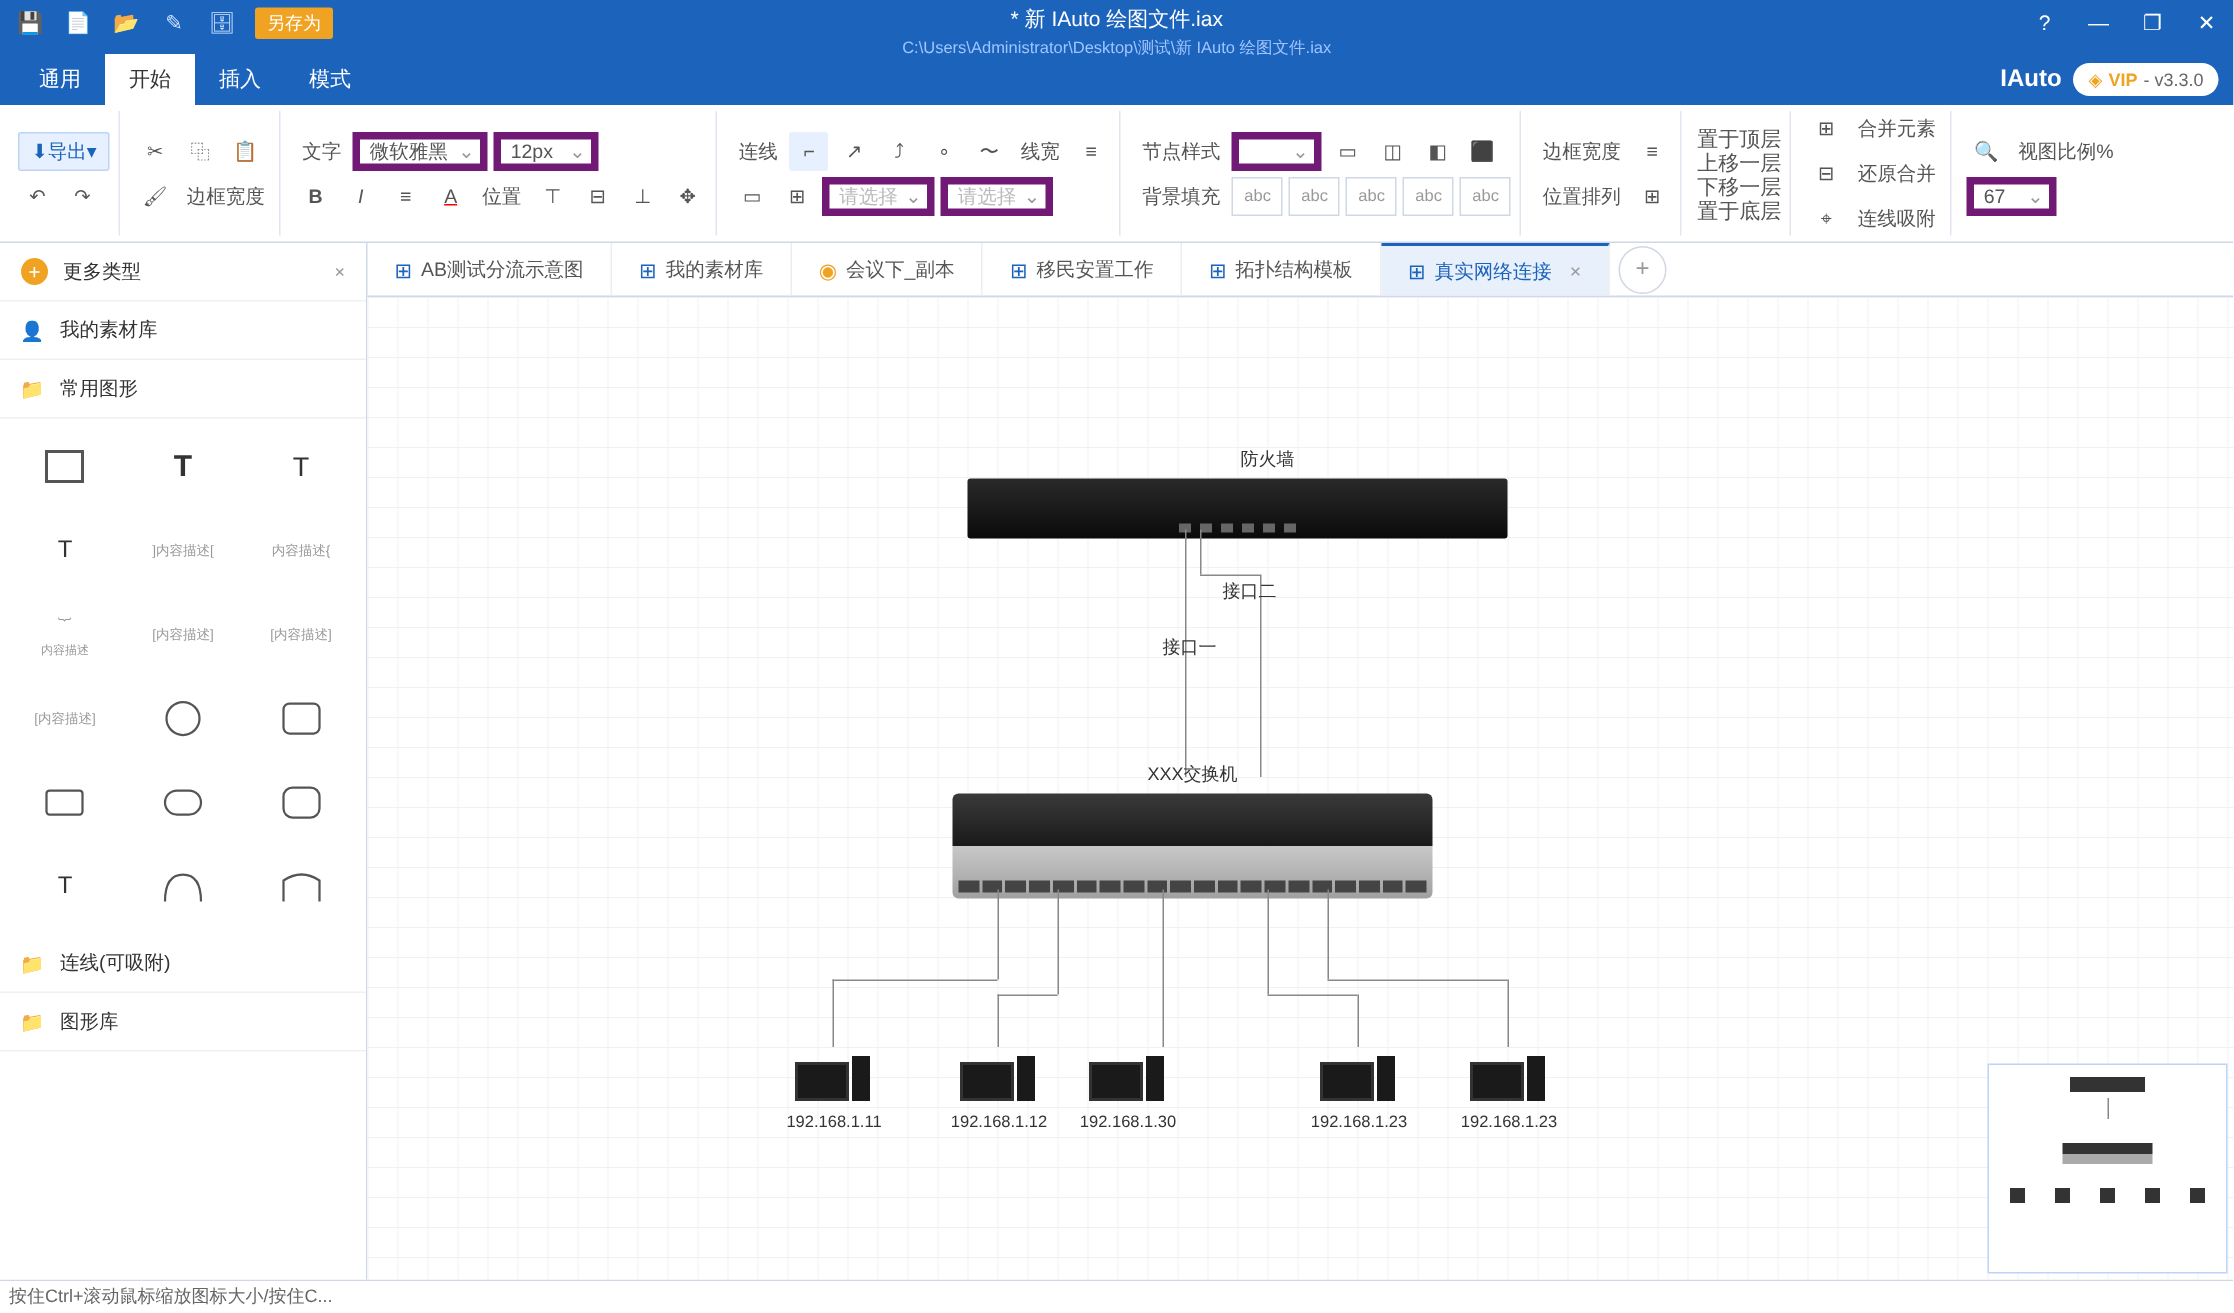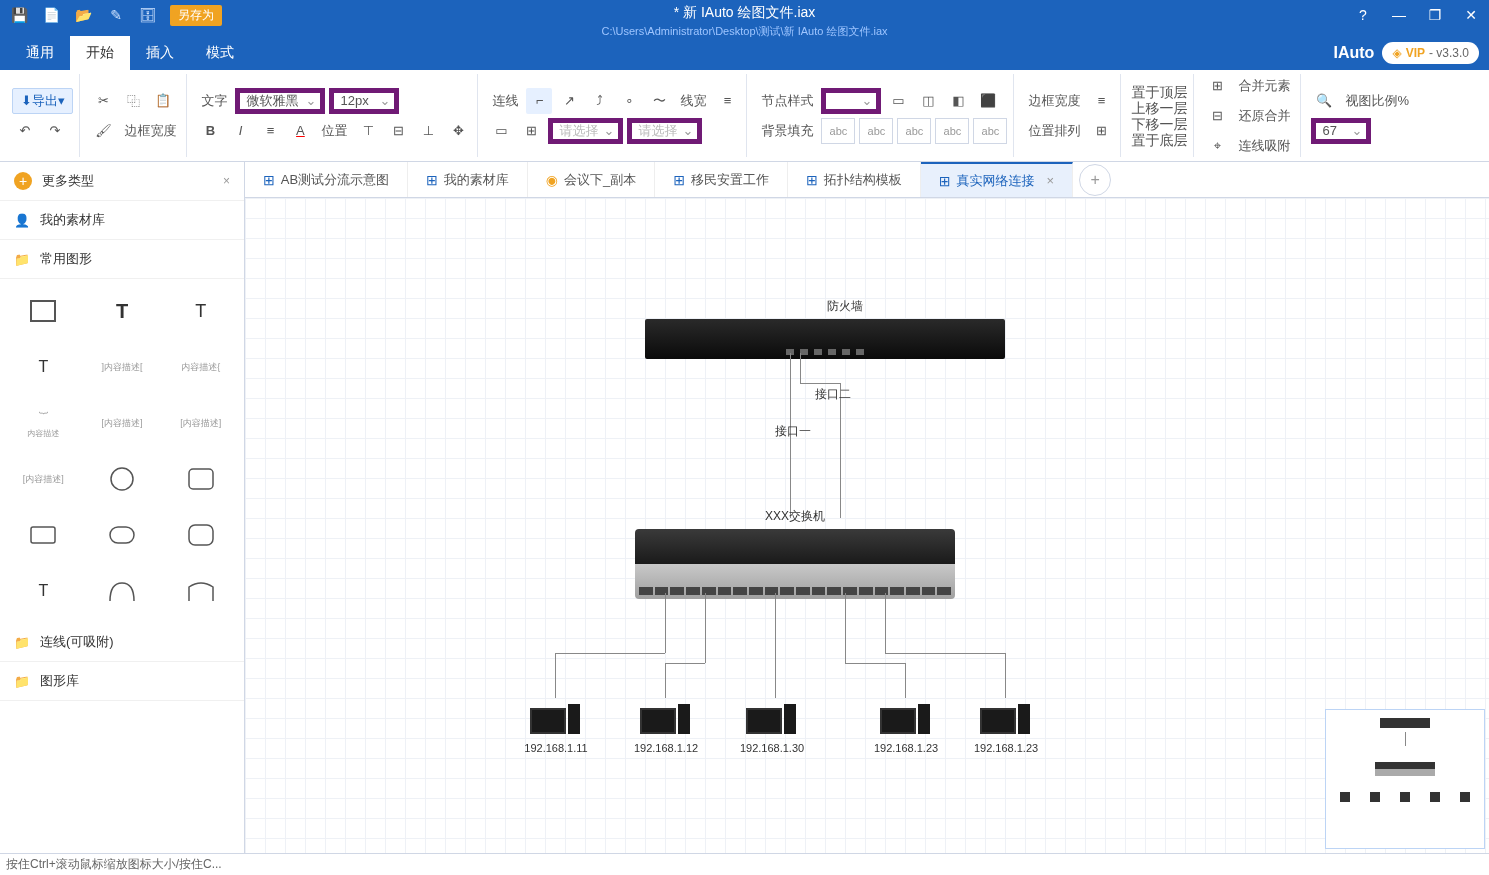--- a/index.html
+++ b/index.html
@@ -445,21 +445,21 @@
       <div class="device pc" style="left:390px;top:500px">
         <div class="pc-box">
             <div class="pc-monitor"></div>
             <div class="pc-tower"></div>
           </div>
         <div class="pc-label">
             <span class="pc-icon"></span>
             <span>192.168.1.12</span>
           </div>
       </div>
-      <div class="device pc" style="left:496px;top:500px">
+      <div class="device pc" style="left:476px;top:500px">
         <div class="pc-box">
             <div class="pc-monitor"></div>
             <div class="pc-tower"></div>
           </div>
         <div class="pc-label">
             <span class="pc-icon"></span>
             <span>192.168.1.30</span>
           </div>
       </div>
       <div class="device pc" style="left:630px;top:500px">

